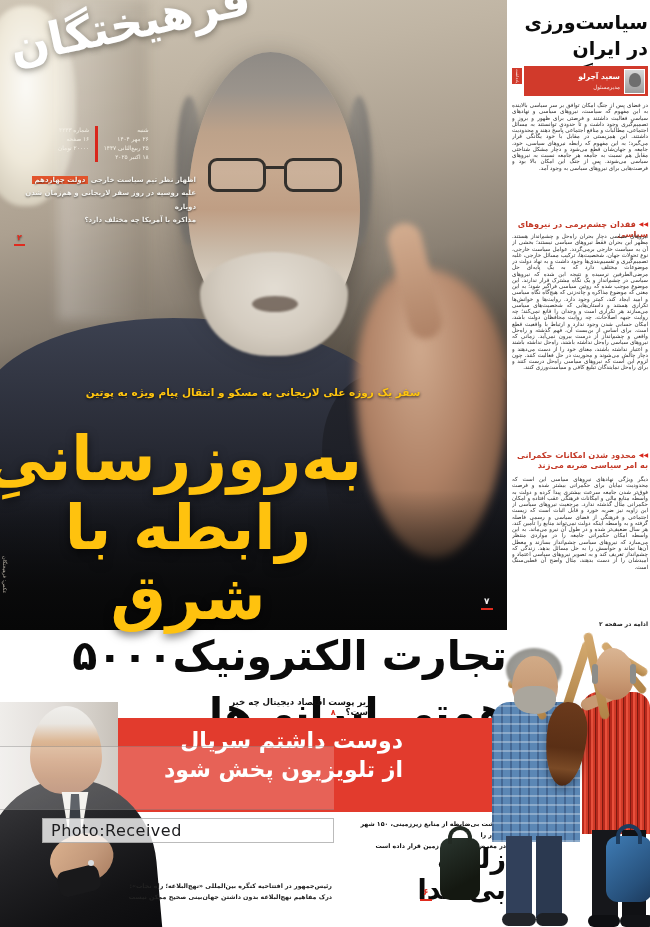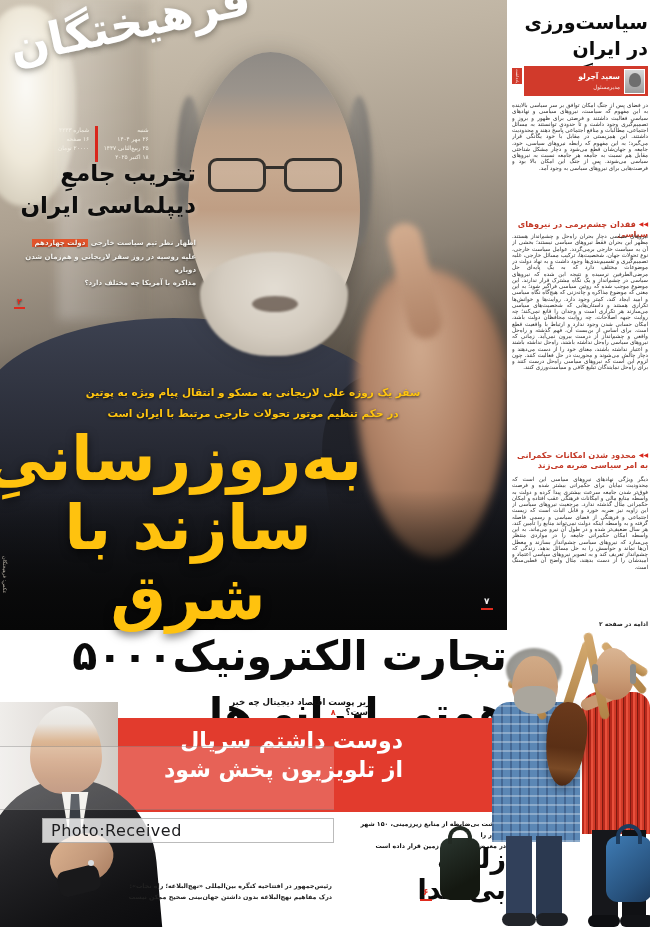--- a/index.html
+++ b/index.html
@@ -256,40 +256,35 @@
     </div>
     <div class="bar" data-name="dateline-divider"></div>
     <div class="stack" data-name="dateline-issue">
       <span>شماره ۴۲۳۳</span>
       <span>۱۶ صفحه</span>
       <span>۲۰۰۰۰ تومان</span>
     </div>
   </div>
 
   <div class="diplo" data-name="diplomacy-story">
-    <div class="diplo-head" data-name="diplomacy-headline">
-      <span>تخریب جامعِ</span><br>
-      <span>دیپلماسی ایران</span>
-    </div>
     <div class="diplo-kicker" data-name="diplomacy-kicker">
       <span>اظهار نظر تیم سیاست خارجی</span>
       <span class="hl" data-name="kicker-highlight">دولت چهاردهم</span><br>
       <span>علیه روسیه در روز سفر لاریجانی و هم‌زمان شدن دوباره</span><br>
       <span>مذاکره با آمریکا چه مختلف دارد؟</span>
       <div class="num-line"><span class="pgnum" data-name="page-ref-2">۲</span></div>
     </div>
   </div>
 
   <div class="y-kicker" data-name="lead-kicker">
     <span>سفر یک روزه علی لاریجانی به مسکو و انتقال پیام ویژه به پوتین</span><br>
-    <span>در حکم تنظیم موتور تحولات خارجی مرتبط با ایران است</span>
   </div>
   <div class="y-head" data-name="lead-headline">
     <span>به‌روزرسانیِ</span><br>
-    <span>سازند با شرق</span>
+    <span>رابطه با شرق</span>
   </div>
   <div class="photo-pg" data-name="lead-page-ref">
     <span class="pgnum">۷</span>
   </div>
   <div class="photo-credit" data-name="photo-credit">عکس: فرهیختگان</div>
 
   <div class="col" data-name="opinion-column">
     <div class="col-title" data-name="opinion-title">
       <span>سیاست‌ورزی</span><br>
       <span>در ایران پساجنگ</span>

